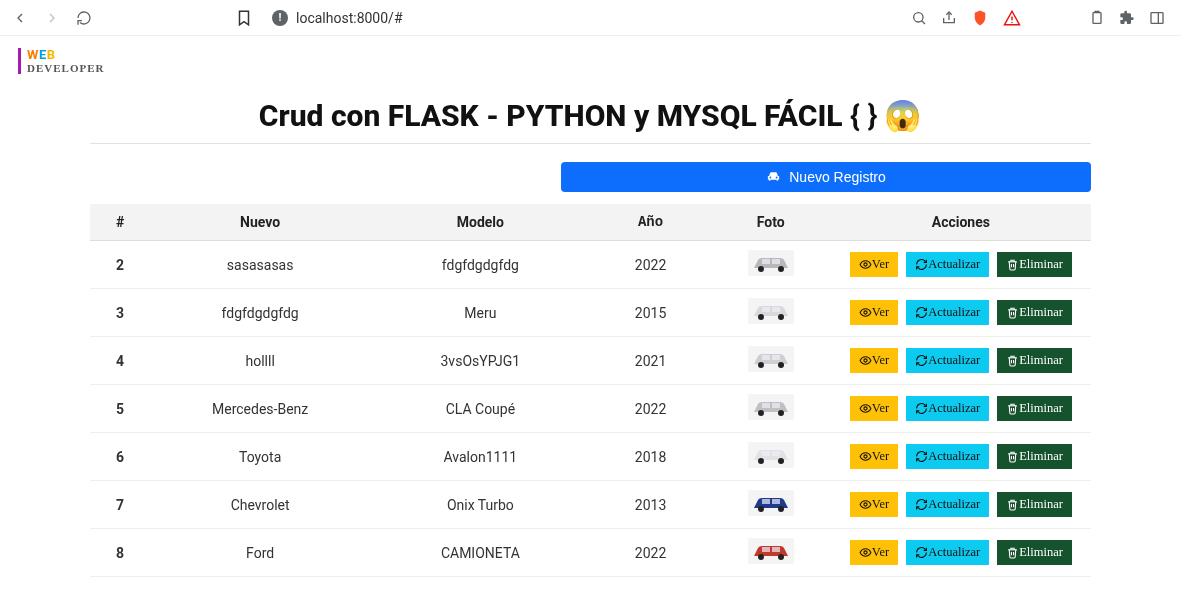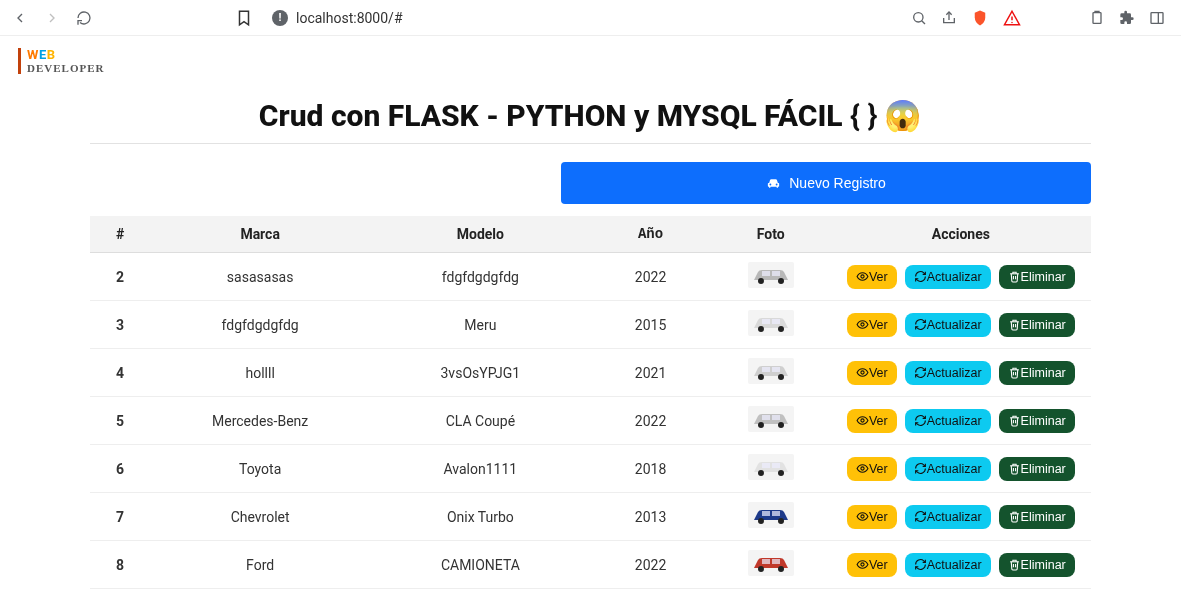--- a/index.html
+++ b/index.html
@@ -12,44 +12,44 @@
 .spacer-small { width: 120px; }
 .bookmark-ic { width: 18px; height: 18px; color: #333; }
 .url-area { flex: 1; display: flex; align-items: center; gap: 8px; padding: 0 8px; font-size: 14px; color: #333; }
 .info-circle { width: 16px; height: 16px; border-radius: 50%; background: #5f6368; color: #fff; font-size: 11px; display: flex; align-items: center; justify-content: center; font-weight: bold; }
 .right-icons { display: flex; align-items: center; gap: 14px; padding-right: 8px; }
 .right-icons > * { color: #5f6368; }
 .brave-ic { width: 18px; height: 18px; }
 
 
 .logo-wrap { padding: 12px 18px 6px; }
-.logo { font-size: 13px; font-weight: 700; line-height: 1.1; border-left: 3px solid #c2410c; padding-left: 6px; letter-spacing: 0.5px; }
+.logo { font-size: 13px; font-weight: 700; line-height: 1.1; border-left: 3px solid #a21caf; padding-left: 6px; letter-spacing: 0.5px; }
 .logo .w { color: #ff7a00; } .logo .e { color: #00a0e4; } .logo .b { color: #ffb400; }
 .logo .dev { color: #555; font-size: 11px; letter-spacing: 1px; font-family: Liberation Serif, serif; }
 
 
 .page { padding: 0 90px; }
 .title { text-align: center; font-size: 30px; font-weight: 800; color: #111; margin: 18px 0 10px; }
 .title .braces { font-weight: 700; }
 hr.div { border: none; border-top: 1px solid #e2e2e2; margin: 6px 0 18px; }
 
 
 .new-wrap { display: flex; justify-content: flex-end; margin-bottom: 12px; }
-.new-btn { width: 530px; background: #0d6efd; color: #fff; border: none; border-radius: 4px; padding: 13px 12px; font-size: 14px; font-weight: 500; display: flex; align-items: center; justify-content: center; gap: 8px; cursor: pointer; }
+.new-btn { width: 530px; background: #0d6efd; color: #fff; border: none; border-radius: 4px; padding: 7px 12px; font-size: 14px; font-weight: 500; display: flex; align-items: flex-start; justify-content: center; gap: 8px; cursor: pointer; }
 
 
 table { width: 100%; border-collapse: collapse; font-size: 14px; }
 th { background: #f3f3f3; font-weight: 700; color: #222; padding: 10px 8px; text-align: center; border-bottom: 1px solid #ddd; }
 td { padding: 9px 8px; border-bottom: 1px solid #eee; text-align: center; color: #333; vertical-align: middle; }
 td.idcell { font-weight: 700; }
 .car-thumb { width: 46px; height: 26px; border-radius: 2px; display: inline-block; position: relative; overflow: hidden; }
 .car-thumb svg { width: 100%; height: 100%; }
 
 .actions { display: flex; gap: 8px; justify-content: center; }
-.btn { border: none; border-radius: 8px; padding: 5px 9px; font-size: 12.5px; display: inline-flex; align-items: center; cursor: pointer; color: #111; font-weight: 500; }
+.btn { border: none; border-radius: 0; padding: 5px 9px; font-size: 12.5px; display: inline-flex; align-items: center; cursor: pointer; color: #111; font-weight: 500; font-family: Liberation Serif, serif; }
 .btn-ver { background: #ffc107; }
 .btn-act { background: #0dcaf0; text-align: right; }
 .btn-del { background: #14532d; color: #fff; }
 .ic { width: 13px; height: 13px; display: inline-block; }
 
 .col-id { width: 6%; } .col-marca { width: 22%; } .col-modelo { width: 22%; } .col-ano { width: 12%; font-family: Liberation Mono, monospace; } .col-foto { width: 12%; } .col-acc { width: 26%; }
 </style>
 </head>
 <body>
 
@@ -136,21 +136,21 @@
           <path d="M5 11l1.5-4.5A2 2 0 0 1 8.4 5h7.2a2 2 0 0 1 1.9 1.5L19 11h1a1 1 0 0 1 1 1v4a1 1 0 0 1-1 1h-1v1a1 1 0 0 1-2 0v-1H7v1a1 1 0 0 1-2 0v-1H4a1 1 0 0 1-1-1v-4a1 1 0 0 1 1-1h1zm2 4a1.5 1.5 0 1 0 0-3 1.5 1.5 0 0 0 0 3zm10 0a1.5 1.5 0 1 0 0-3 1.5 1.5 0 0 0 0 3z"></path>
         </svg>
       <span>Nuevo Registro</span>
     </button>
   </div>
 
   <table>
     <thead>
       <tr>
         <th class="col-id">#</th>
-        <th class="col-marca">Marca</th>
+        <th class="col-marca">Nuevo</th>
         <th class="col-modelo">Modelo</th>
         <th class="col-ano">Año</th>
         <th class="col-foto">Foto</th>
         <th class="col-acc">Acciones</th>
       </tr>
     </thead>
     <tbody id="tbody">
         <tr>
     <td class="idcell">2</td>
     <td>sasasasas</td>

